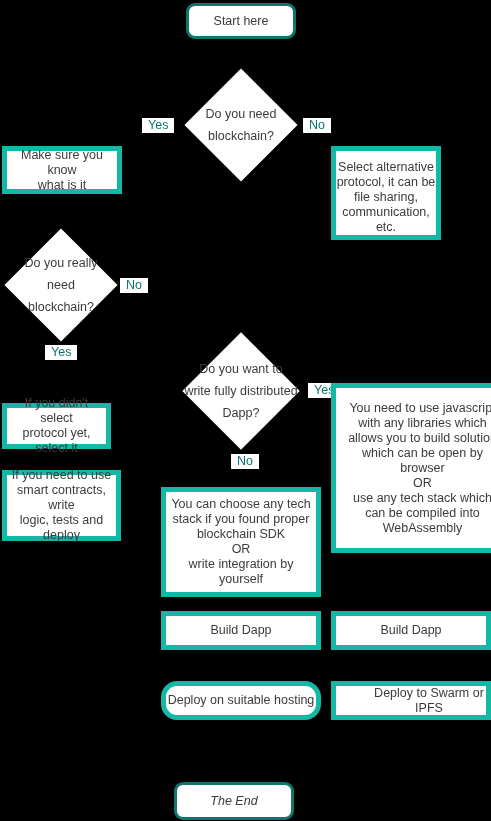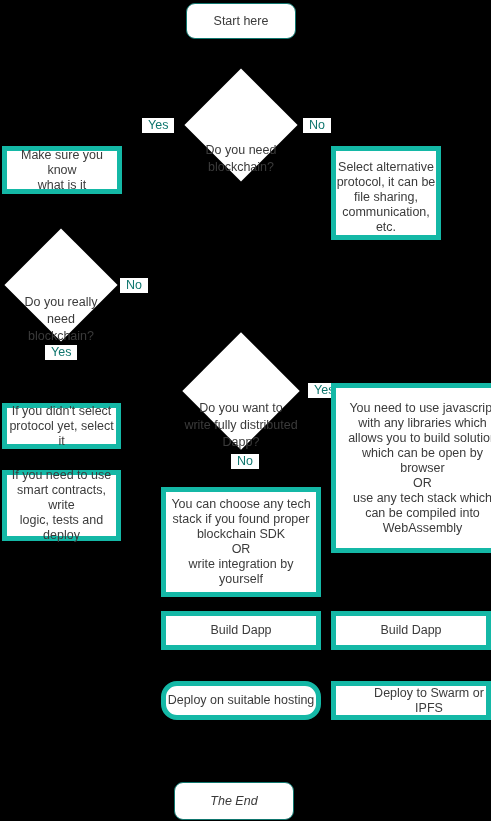--- a/index.html
+++ b/index.html
@@ -24,21 +24,21 @@
     align-items: center;
     justify-content: center;
     text-align: center;
     font-size: 12.5px;
     line-height: 15px;
     white-space: pre-line;
     border: 1px solid #000000;
   }
   .terminator {
     border-radius: 9px;
-    border: 1px solid #0f766e;
+    border: 3px solid #0f766e;
   }
   .process {
     border: 5px solid #14b8a6;
   }
   
   .decision {
     position: absolute;
     background: transparent;
     border: none;
   }
@@ -49,25 +49,24 @@
     background: #ffffff;
     transform: translate(-50%, -50%) rotate(45deg);
   }
   .decision .dia-text {
     position: absolute;
     left: 50%;
     top: 50%;
     transform: translate(-50%, -50%);
     color: #3b3b3b;
     font-size: 12.5px;
-    line-height: 17px;
+    line-height: 22px;
     text-align: center;
     white-space: pre-line;
     width: 170px;
-    margin-top: 34px;
   }
   .edge-label {
     position: absolute;
     background: #ffffff;
     color: #0f766e;
     font-size: 12.5px;
     line-height: 15px;
     padding: 0 6px;
     white-space: nowrap;
   }
@@ -116,21 +115,21 @@
   </div>
 
   <div class="edge-label" style="left:120px; top:278px;">
     <span>No</span>
   </div>
 
   <div class="edge-label" style="left:45px; top:345px;">
     <span>Yes</span>
   </div>
 
-  <div class="node process" style="left:2px; top:403px; width:119px; height:46px;">
+  <div class="node process" style="left:2px; top:403px; width:109px; height:46px;">
     <span>If you didn't select
 protocol yet, select it</span>
   </div>
 
   <div class="node process" style="left:2px; top:470px; width:119px; height:71px;">
     <span>If you need to use
 smart contracts, write
 logic, tests and
 deploy</span>
   </div>

